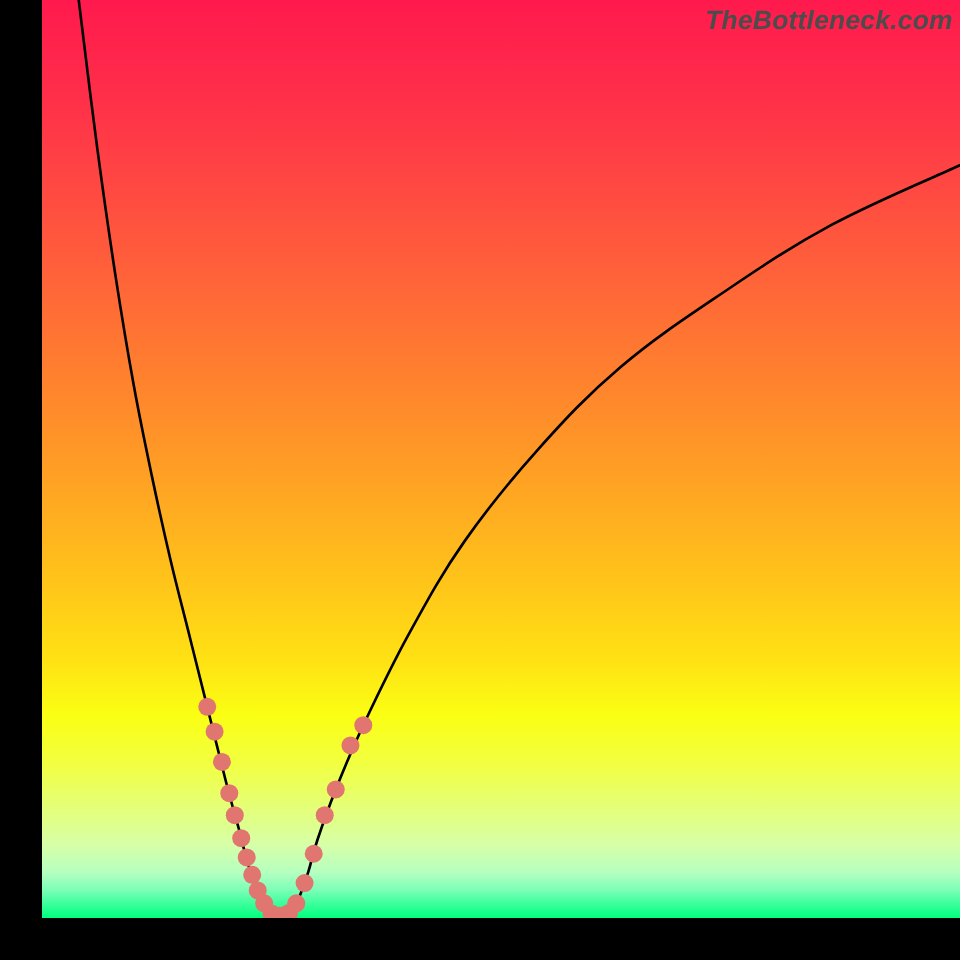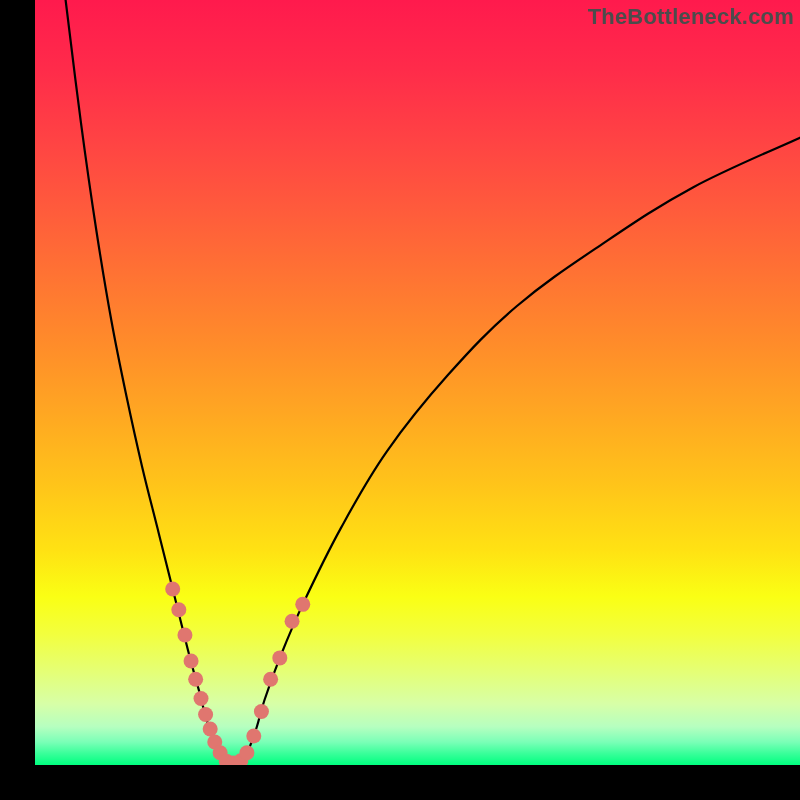--- a/index.html
+++ b/index.html
@@ -9,20 +9,21 @@
     height: 800px;
     overflow: hidden;
     font-family: Arial, Helvetica, sans-serif;
   }
   .frame {
     width: 800px;
     height: 800px;
     background: #000;
     position: relative;
     box-sizing: border-box;
+    font-style: italic;
   }
   .plot-area {
     position: absolute;
     left: 35px;
     top: 0;
     width: 765px;
     height: 765px;
     background: linear-gradient(to bottom,
       #ff1a4d 0%,
       #ff2b4a 9%,

